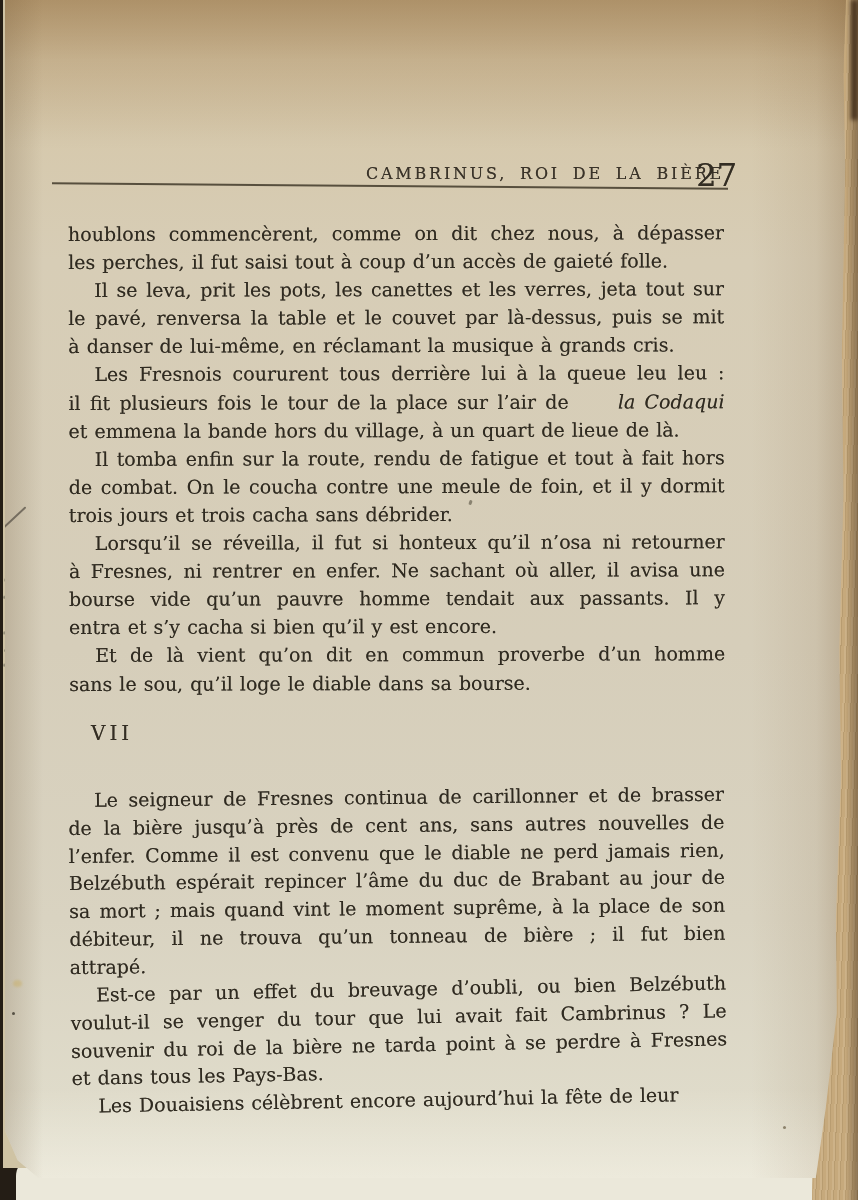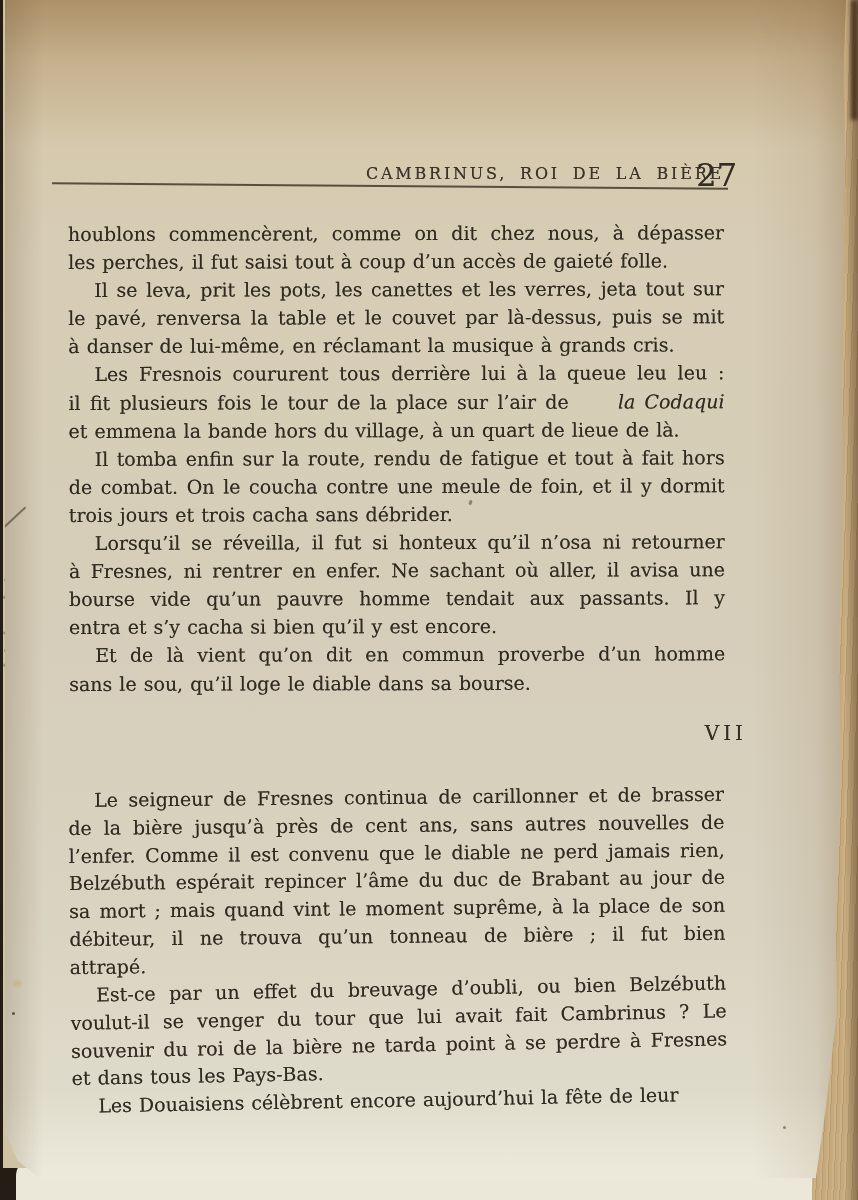--- a/index.html
+++ b/index.html
@@ -54,21 +54,21 @@
   .body1{top:220px;transform:rotate(-.15deg);transform-origin:0 0;}
   .body2{top:787px;transform:rotate(-.55deg);transform-origin:0 0;}
   .tline{text-align:justify;text-align-last:justify;overflow:hidden;}
   .body1 .tline{height:28.1px;line-height:28.1px;}
   .body2 .tline{height:27.8px;line-height:27.8px;}
   .tline.lastline{text-align-last:left;}
   .tline.indent{text-indent:26px;}
   .it{font-style:italic;margin-left:40px;}
   .tail{transform:rotate(-.55deg);transform-origin:0 0;}
 
-  .vii{position:absolute;left:63px;top:721px;width:656px;text-align:right;
+  .vii{position:absolute;left:63px;top:721px;width:656px;text-align:left;
        font-size:20px;letter-spacing:4px;color:#332d23;transform:translateX(23px);
        text-shadow:0 0 .5px rgba(51,45,35,.6);}
 
   
   .pen-mark{position:absolute;left:-7px;top:517px;width:32px;height:2px;background:#4a443a;
             transform:rotate(-43deg);opacity:.65;border-radius:1px;}
   .stain{position:absolute;left:8px;top:980px;width:9px;height:7px;border-radius:50%;
          background:#c9a84c;opacity:.35;filter:blur(1px);}
   .speck1{position:absolute;left:7px;top:1012px;width:3px;height:3px;border-radius:50%;background:#3a342a;opacity:.8;}
   .speck2{position:absolute;left:464px;top:500px;width:3px;height:5px;border-radius:2px;background:#55503f;opacity:.6;transform:rotate(20deg);}

